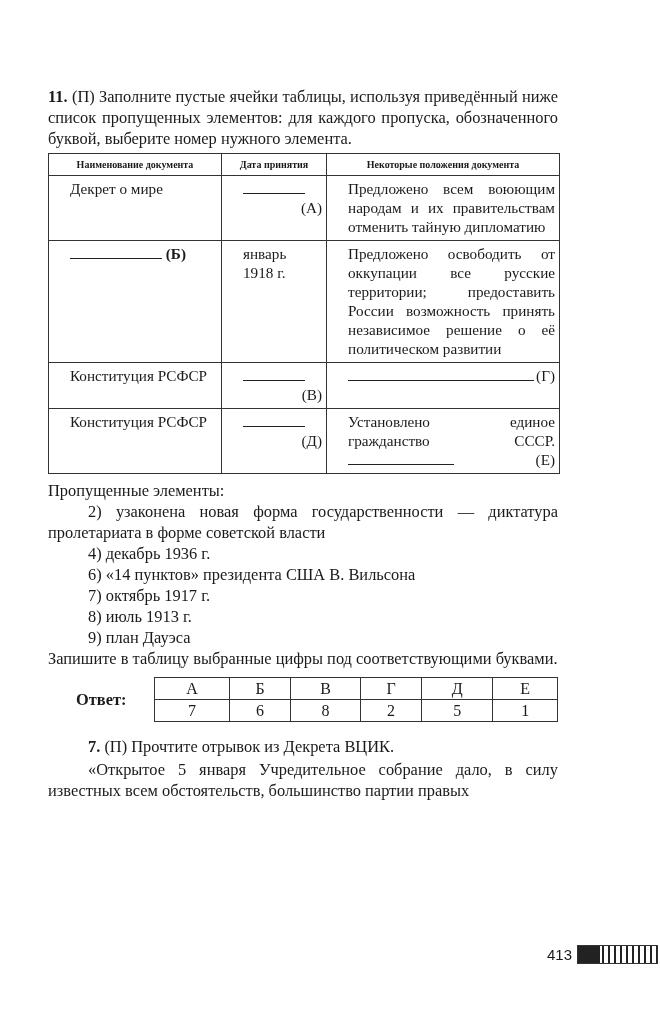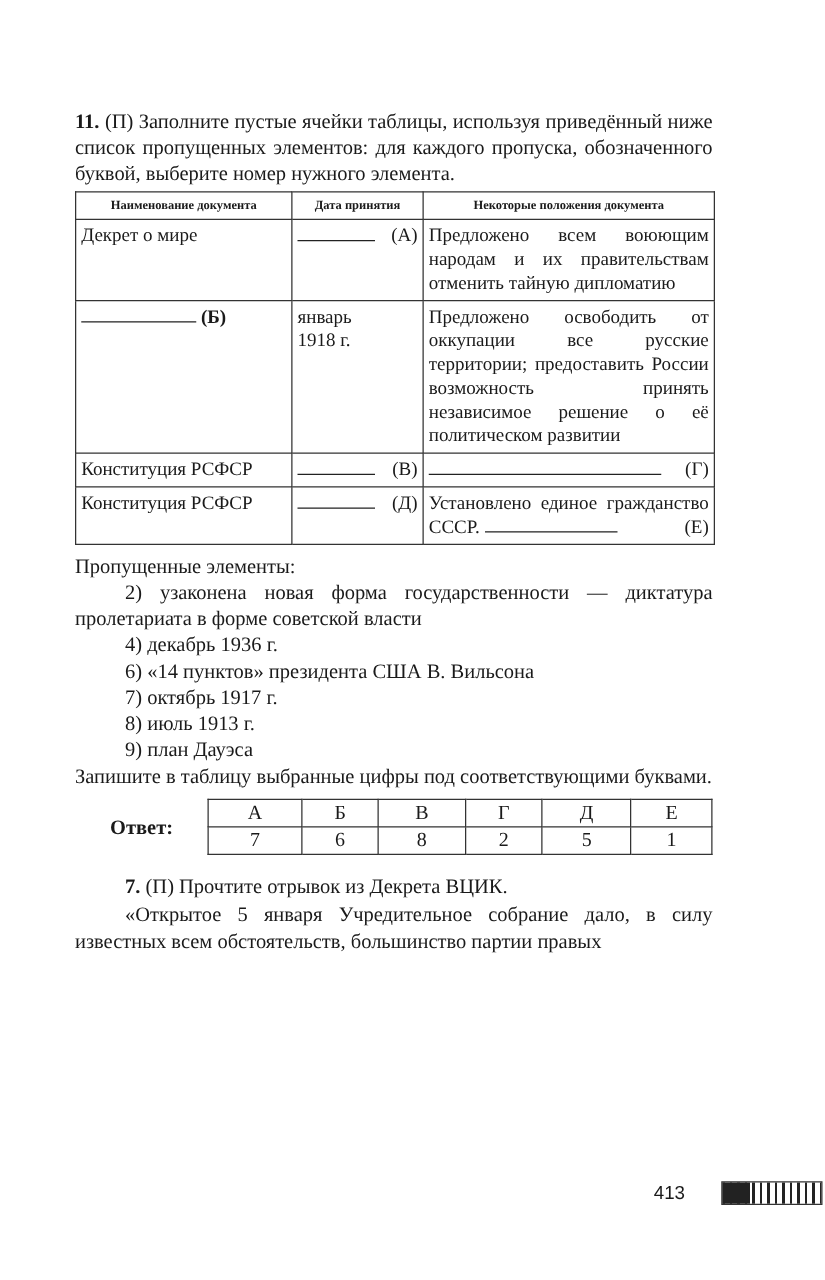--- a/index.html
+++ b/index.html
@@ -1,37 +1,37 @@
 <!DOCTYPE html>
 <html><head>
 <meta charset="utf-8">
 <style>
   html, body { margin: 0; padding: 0; background: #ffffff; }
   body { width: 660px; height: 1024px; position: relative; overflow: hidden;
          font-family: "Liberation Serif", "DejaVu Serif", serif; color: #1a1a1a; }
-  .page { position: absolute; left: 60px; top: 86px; width: 510px; font-size: 16.4px; line-height: 21px; }
+  .page { position: absolute; left: 48px; top: 86px; width: 510px; font-size: 16.4px; line-height: 21px; }
   .just { text-align: justify; }
   .task-title { margin: 0; }
   .task-num { font-weight: bold; }
   table.main { border-collapse: collapse; width: 512px; margin-top: 4px; font-size: 15.2px; line-height: 19px; }
-  table.main td, table.main th { border: 1.4px solid #333; vertical-align: top; padding: 3px 4px 4px 4px; }
+  table.main td, table.main th { border: 1.4px solid #333; vertical-align: top; padding: 3px 4px 4px 21px; }
   table.main th { font-weight: bold; font-size: 10px; line-height: 15px; text-align: center; vertical-align: middle; padding: 3px 4px; }
   .c1 { width: 164px; } .c2 { width: 96px; } .c3 { width: auto; }
   .blank { display: inline-block; border-bottom: 1.2px solid #222; height: 12px; vertical-align: baseline; }
   .lbl { float: right; }
   .tl { text-align: justify; }
   .list { margin-top: 6px; }
   .list p { margin: 0; }
   .ind { text-indent: 40px; }
   .answer { display: flex; align-items: center; margin-top: 8px; }
   .answer-label { font-weight: bold; width: 106px; padding-left: 28px; box-sizing: border-box; }
   table.ans { border-collapse: collapse; width: 404px; font-size: 16px; line-height: 20px; }
   table.ans td { border: 1.4px solid #333; text-align: center; padding: 0; height: 21px; }
   .t12 { margin-top: 14px; }
-  .footer-num { position: absolute; left: 523px; top: 946px; font-family: "Liberation Sans", sans-serif; font-size: 15px; }
+  .footer-num { position: absolute; left: 547px; top: 946px; font-family: "Liberation Sans", sans-serif; font-size: 15px; }
   .barcode { position: absolute; left: 577px; top: 945px; width: 81px; height: 19px; border: 1px solid #333; box-sizing: border-box;
     background: linear-gradient(90deg, #222 0, #222 22px, transparent 22px),
                 repeating-linear-gradient(90deg, #222 0, #222 2px, transparent 2px, transparent 6px); }
 </style>
 </head>
 <body>
 
 <div class="page">
   <p class="task-title just">
     <span class="task-num">11.</span>

